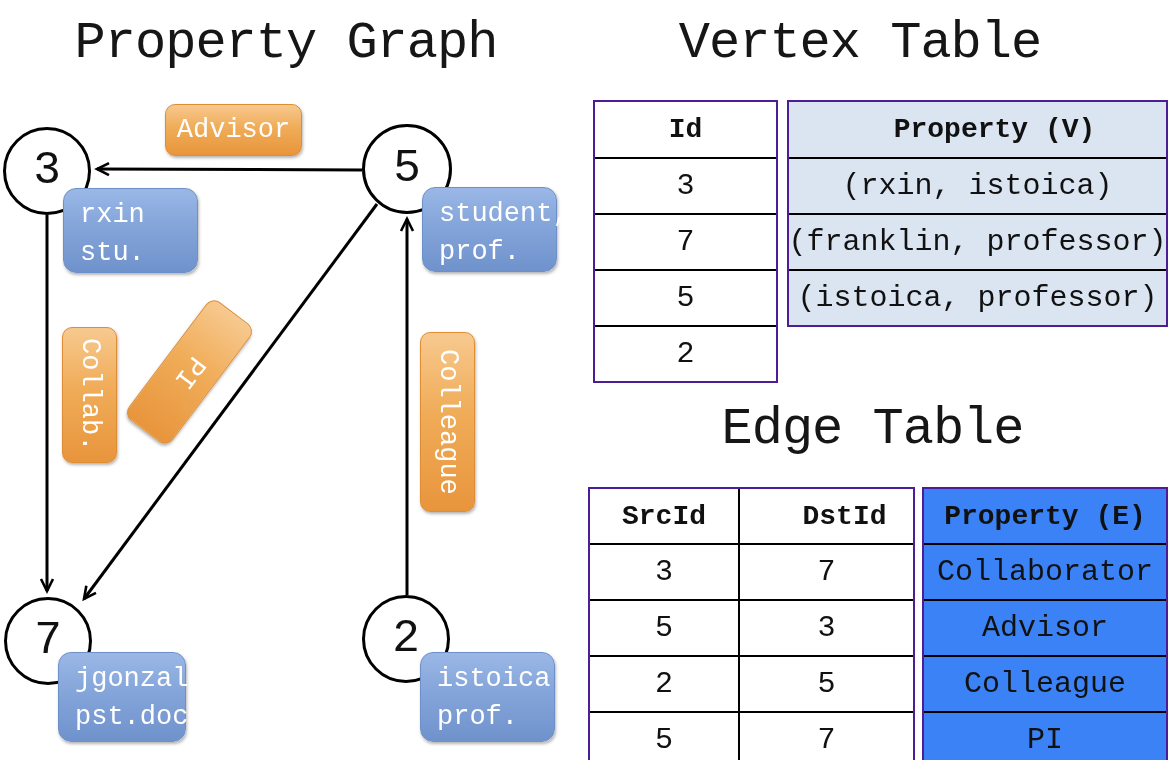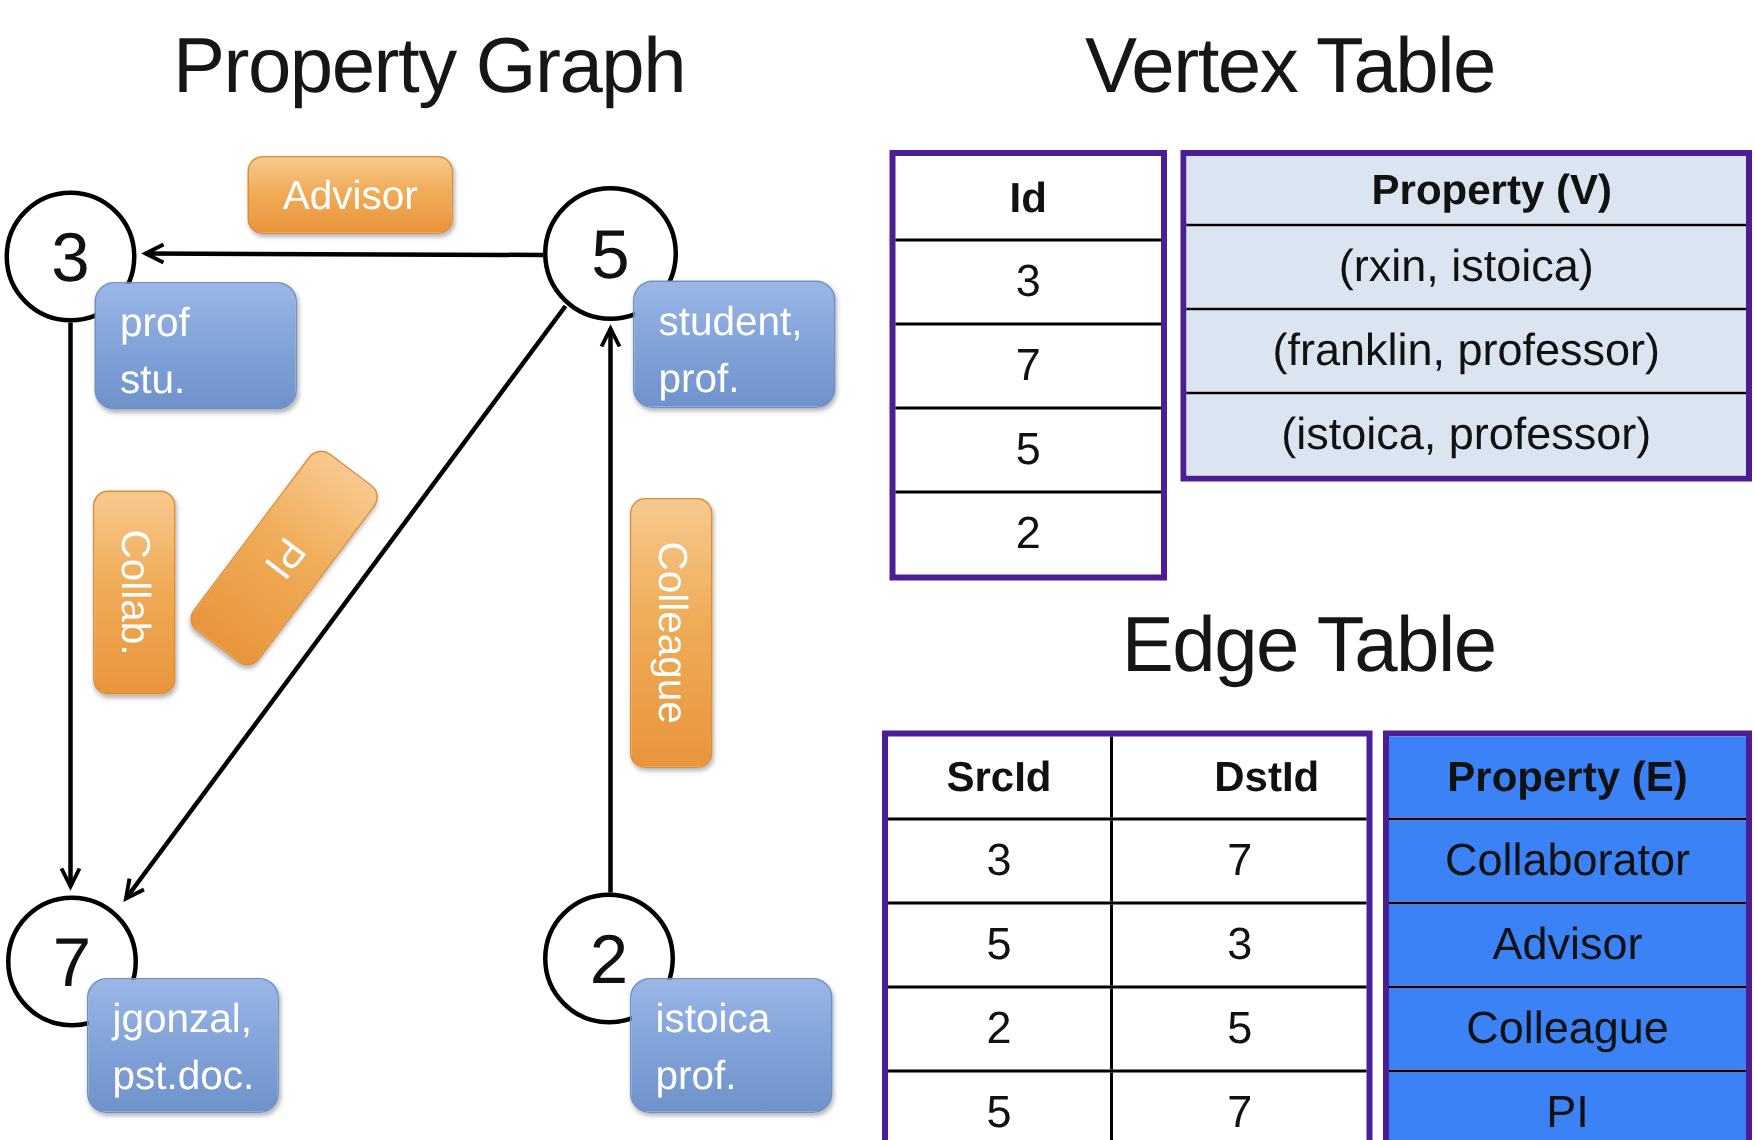--- a/index.html
+++ b/index.html
@@ -1,19 +1,19 @@
 <!DOCTYPE html>
 <html><head>
 <meta charset="utf-8">
 <style>
   * { margin:0; padding:0; box-sizing:border-box; }
   html,body { background:#fff; }
   .canvas {
     position:relative; width:1170px; height:760px; background:#fff;
-    font-family:Liberation Sans, sans-serif; color:#111; overflow:hidden;
+    font-family:Liberation Mono, monospace; color:#111; overflow:hidden;
   }
   .big-title {
     position:absolute; text-align:center; font-size:52px; font-weight:300;
     letter-spacing:-1px; color:#161616; white-space:nowrap;
   }
   #pg-title   { left:0;   top:14px;  width:572px; }
   #vt-title   { left:580px; top:14px; width:560px; }
   #et-title   { left:580px; top:400px; width:585px; }
 
   
@@ -33,21 +33,21 @@
   }
   .elabel.vert { writing-mode:vertical-rl; }
   .vprop {
     position:absolute; z-index:3; border-radius:13px;
     background:linear-gradient(180deg,#9ab7e6 0%,#84a5da 45%,#7092cc 100%);
     border:1px solid #6e90c8; box-shadow:1px 2px 3px rgba(110,110,110,.5);
     color:#fff; font-size:27px; font-weight:300; line-height:1.4;
     padding:8px 8px 8px 16px;
   }
   
-  .tblock { position:absolute; border:4px solid #4c1d95; background:#fff; }
+  .tblock { position:absolute; border:2px solid #4c1d95; background:#fff; }
   .trow { display:flex; border-top:2px solid #000; }
   .trow:first-child { border-top:none; }
   .tcell {
     display:flex; align-items:center; justify-content:center;
     font-size:30px; font-weight:300; height:54px; white-space:nowrap;
   }
   .trow.head .tcell { font-weight:700; font-size:28px; }
   .blue  { background:#dbe5f2; }
   .tan   { background:#3b82f6; }
   .brite { border-right:2px solid #000; }
@@ -85,21 +85,21 @@
   <div class="node" style="left:362px; top:595px;">
     <span>2</span>
   </div>
 
   <div class="elabel" style="left:165px; top:104px; width:137px; height:52px;">Advisor</div>
   <div class="elabel vert" style="left:62px; top:327px; width:55px; height:136px;">Collab.</div>
   <div class="elabel vert" style="left:162px; top:298px; width:55px; height:148px; transform:rotate(37deg);">PI</div>
   <div class="elabel vert" style="left:420px; top:332px; width:55px; height:180px;">Colleague</div>
 
   <div class="vprop" style="left:63px;  top:188px; width:135px; height:85px;">
-    <div>prof</div>
+    <div>rxin</div>
     <div>stu.</div>
   </div>
   <div class="vprop" style="left:422px; top:187px; width:135px; height:85px;">
     <div>student,</div>
     <div>prof.</div>
   </div>
   <div class="vprop" style="left:58px;  top:652px; width:128px; height:90px;">
     <div>jgonzal,</div>
     <div>pst.doc.</div>
   </div>
@@ -121,21 +121,21 @@
     <div class="trow">
         <div class="tcell" style="width:100%;">5</div>
       </div>
     <div class="trow">
         <div class="tcell" style="width:100%;">2</div>
       </div>
   </div>
 
   <div class="tblock" style="left:787px; top:100px; width:381px;">
     <div class="trow head">
-        <div class="tcell blue" style="width:100%; height:45px;padding-left:34px;">Property (V)</div>
+        <div class="tcell blue" style="width:100%; height:55px;padding-left:34px;">Property (V)</div>
       </div>
     <div class="trow">
         <div class="tcell blue" style="width:100%;">(rxin, istoica)</div>
       </div>
     <div class="trow">
         <div class="tcell blue" style="width:100%;">(franklin, professor)</div>
       </div>
     <div class="trow">
         <div class="tcell blue" style="width:100%;">(istoica, professor)</div>
       </div>

